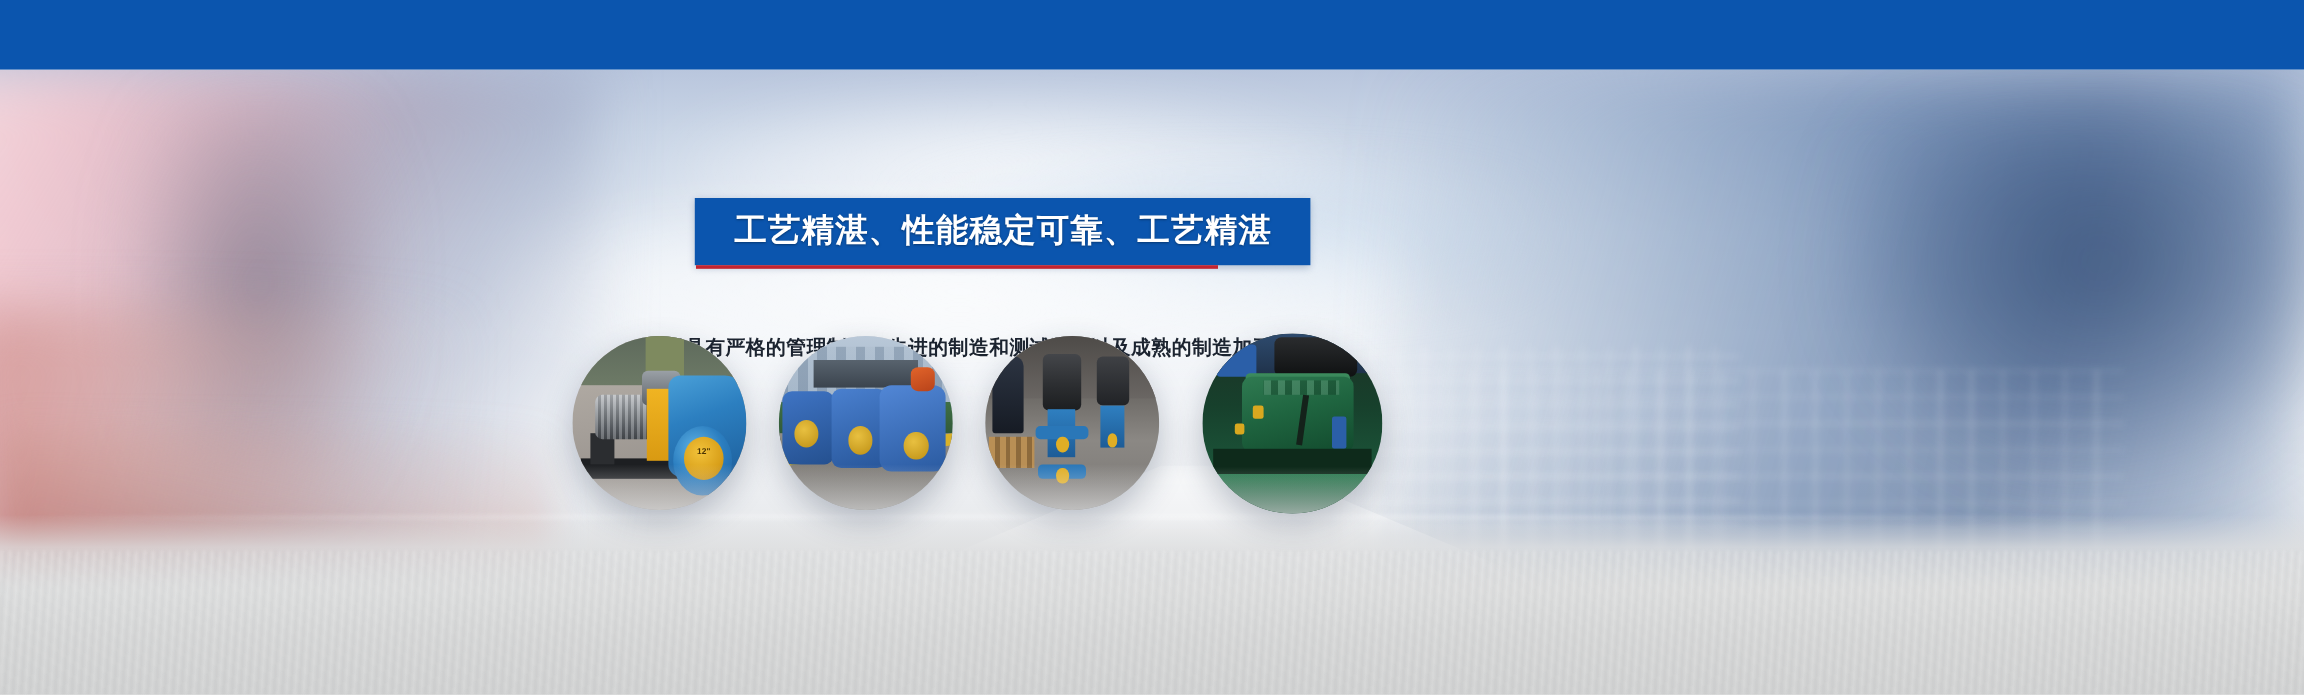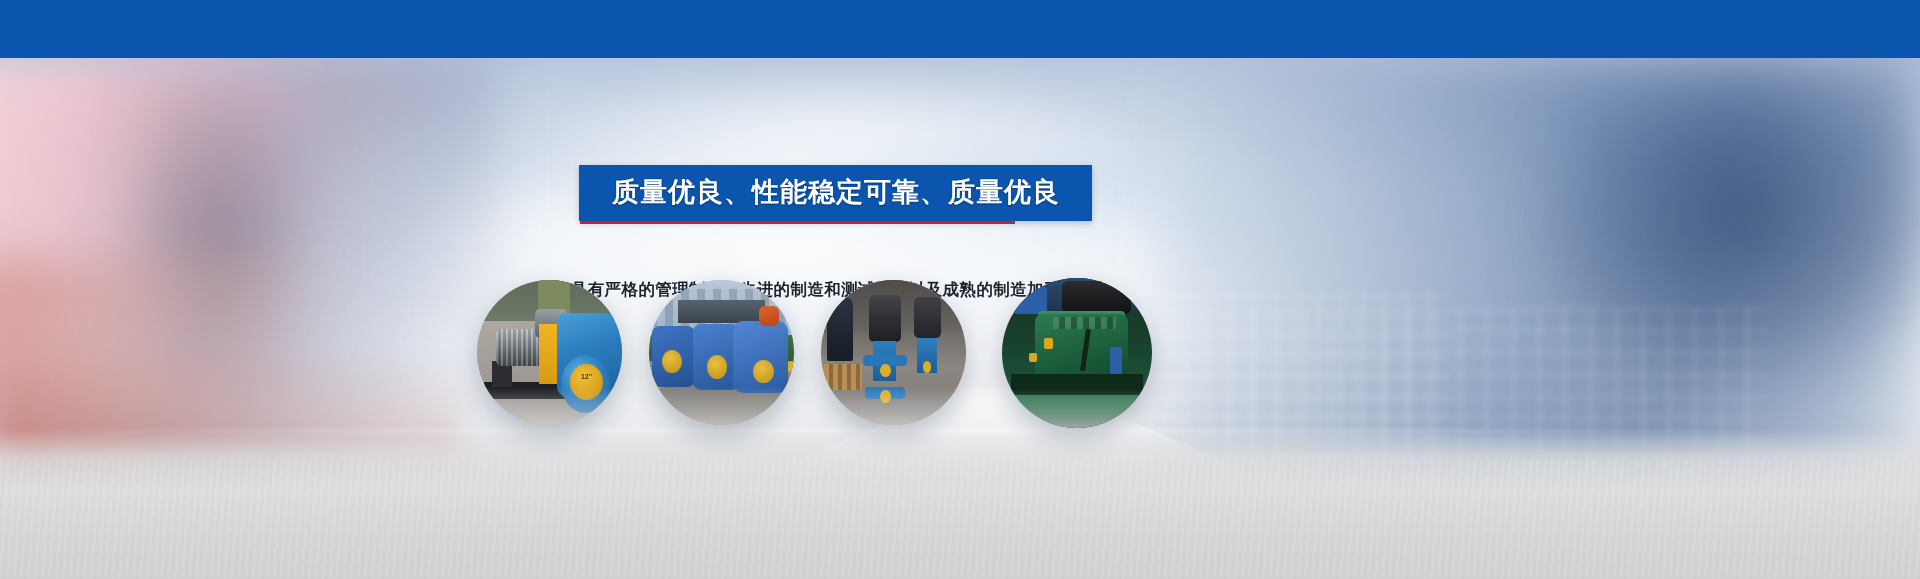--- a/index.html
+++ b/index.html
@@ -272,21 +272,21 @@
     <div class="bg-leftdark"></div>
     <div class="bg-leftred"></div>
     <div class="bg-leftstreak"></div>
     <div class="horizon"></div>
     <div class="road-persp"></div>
     <div class="ground"></div>
     <div class="ground-tex"></div>
   </div>
 
   <div class="headline-wrap">
-    <div class="headline">质量优良、性能稳定可靠、质量优良</div>
+    <div class="headline">工艺精湛、性能稳定可靠、工艺精湛</div>
     <div class="headline-rule"></div>
   </div>
 
   <div class="subtitle">公司具有严格的管理制度，先进的制造和测试装备以及成熟的制造加工工艺。</div>
 
   <div class="circles">
 
     <div class="circle c1">
       <div class="ph">
         <div class="p1-floor"></div>

